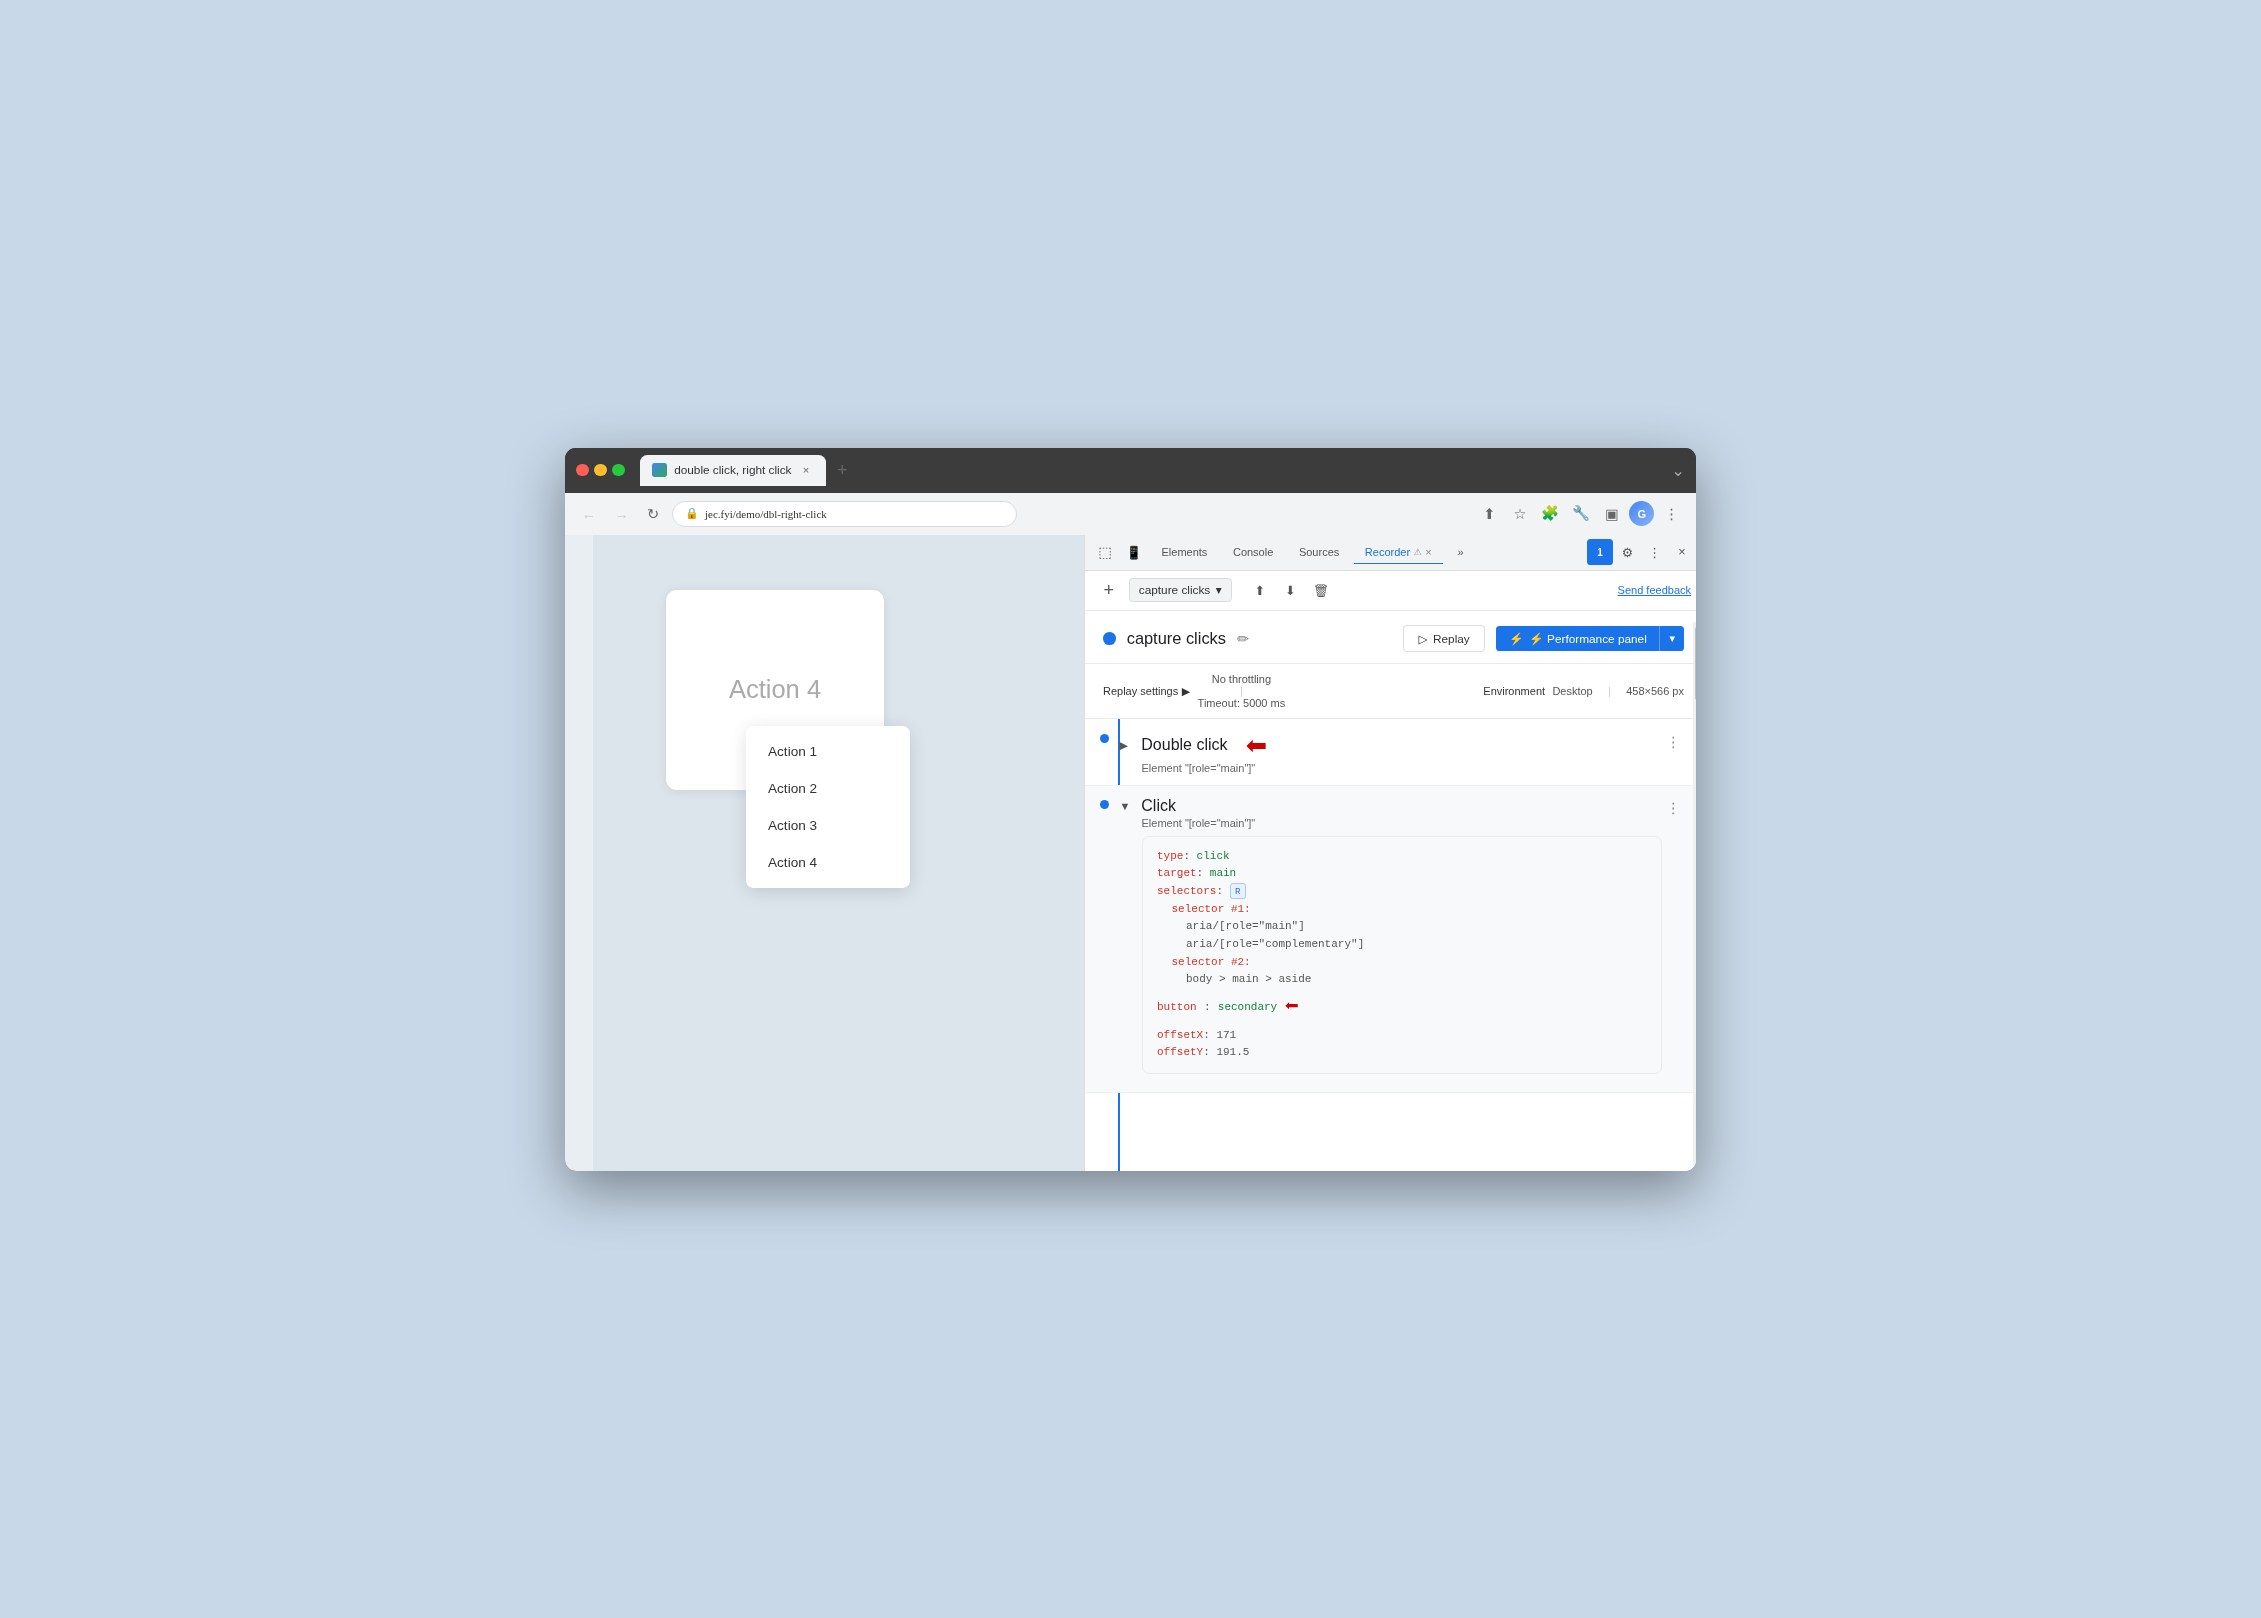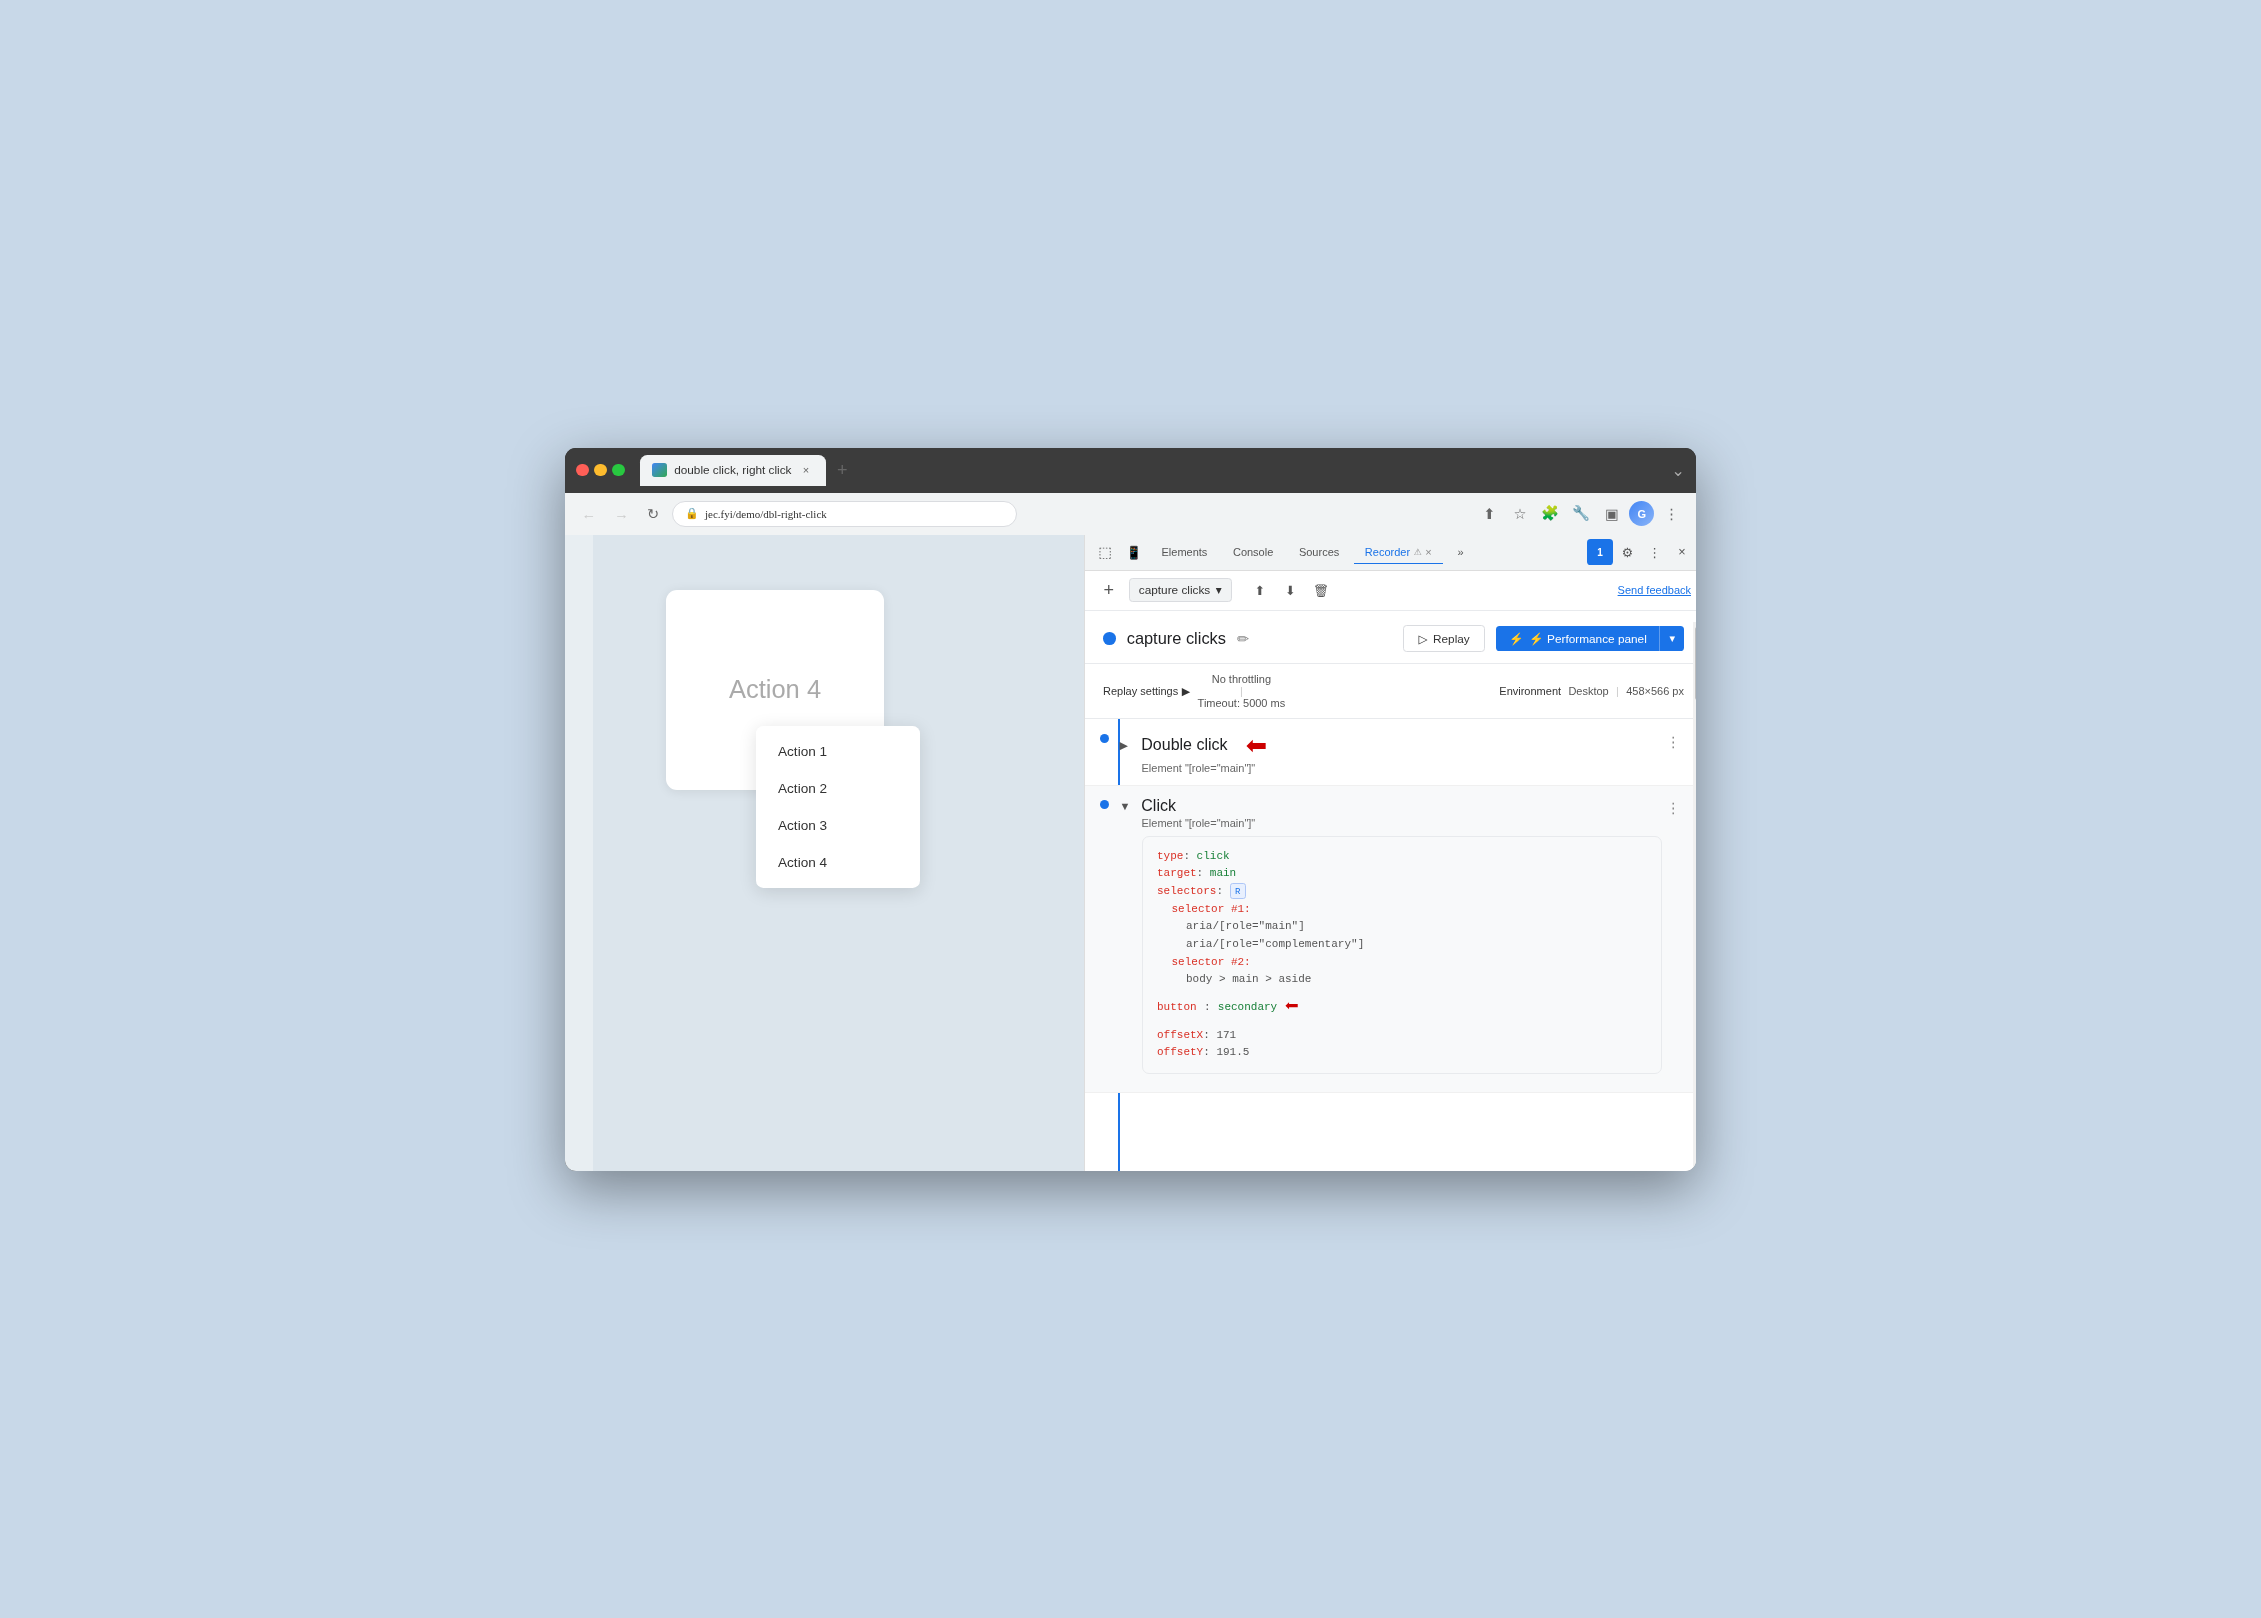--- a/index.html
+++ b/index.html
@@ -206,21 +206,21 @@
       color: #aaa;
       font-weight: 300;
     }
 
     .dropdown-menu {
       background: white;
       border-radius: 7.3px;
       box-shadow: 0 3.6px 18px rgba(0,0,0,0.12);
       position: absolute;
       top: 191px;
-      left: 163px;
+      left: 153px;
       width: 164px;
       padding: 7.3px 0;
     }
 
     .dropdown-item {
       padding: 11px 22px;
       font-size: 13.6px;
       color: #333;
       cursor: pointer;
     }
@@ -462,21 +462,21 @@
     .env-label {
       font-weight: 500;
       color: #333;
       font-size: 11px;
       margin-right: 7.3px;
     }
 
     .env-details {
       display: flex;
       align-items: center;
-      gap: 0;
+      gap: 8px;
       color: #555;
       font-size: 11px;
     }
 
     
     .steps-area {
       flex: 1;
       overflow-y: auto;
       padding: 0;
     }

